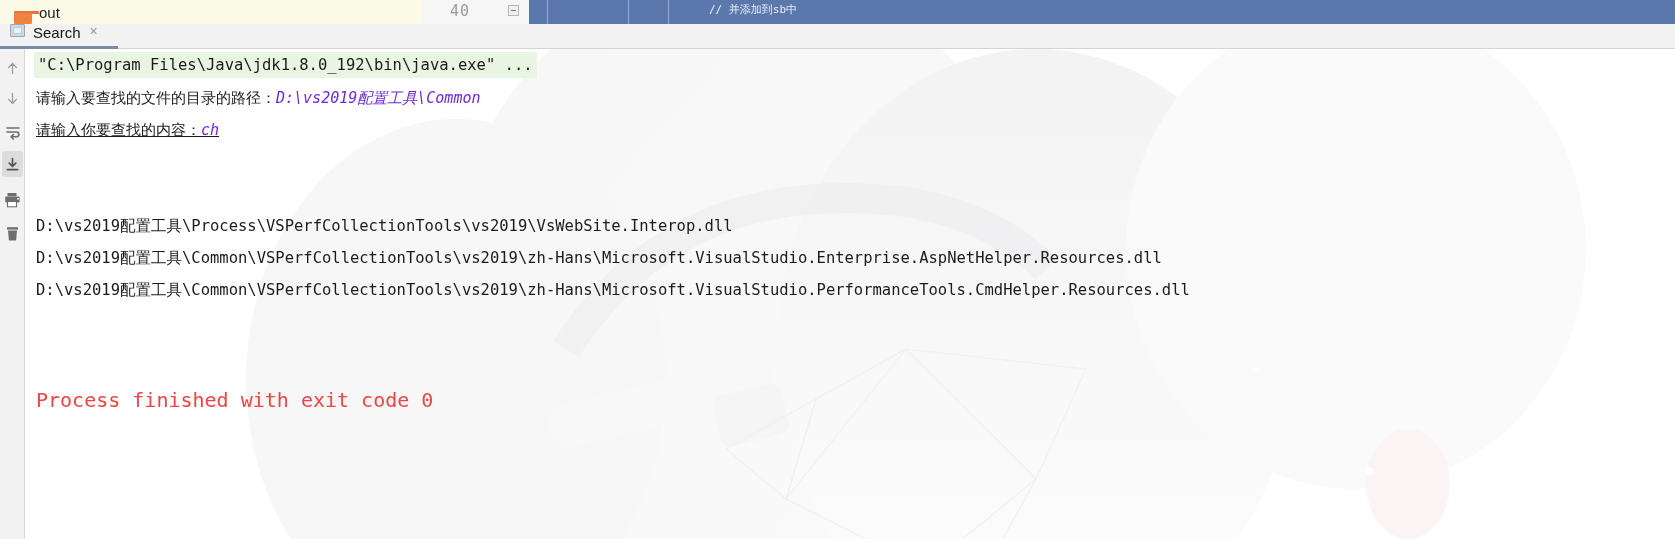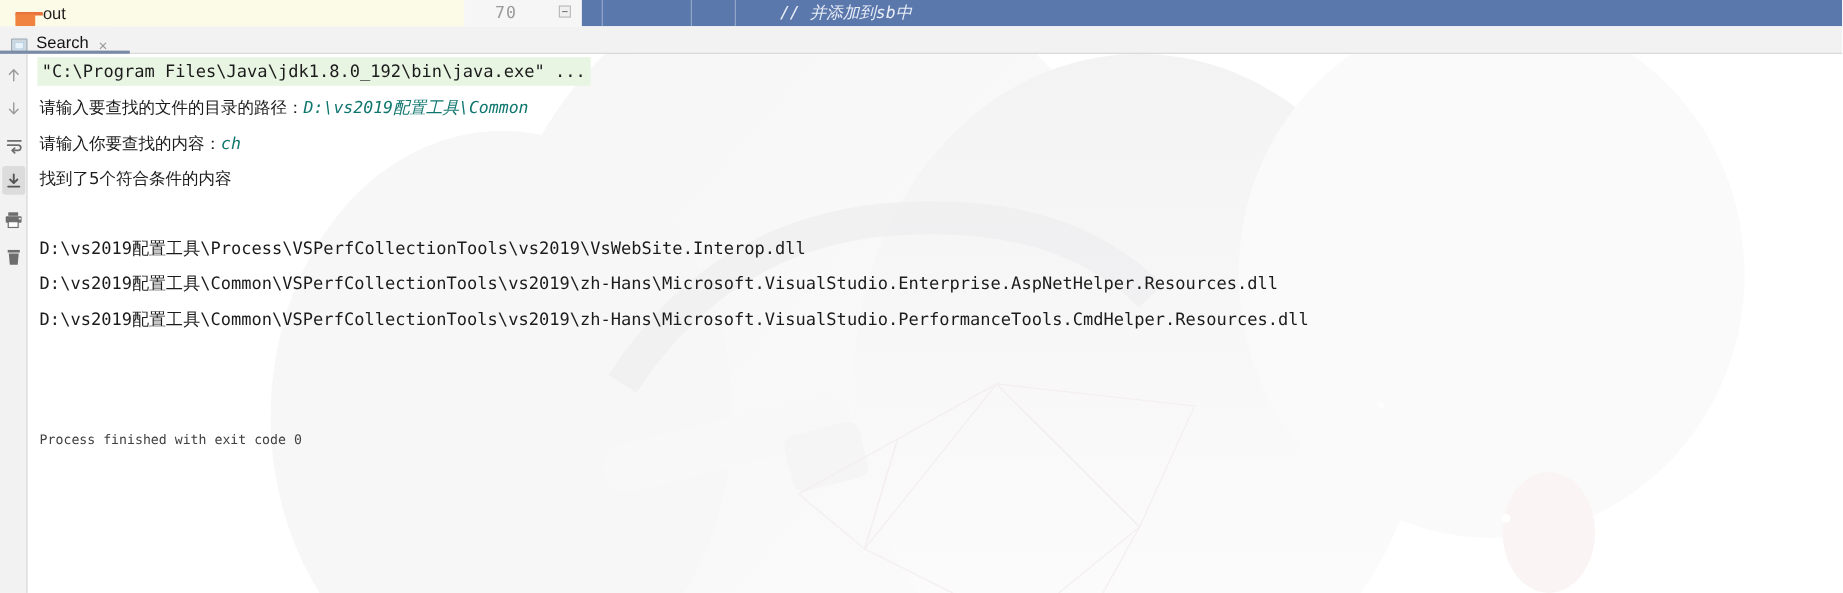--- a/index.html
+++ b/index.html
@@ -100,40 +100,39 @@
   }
   .code-caretline {
     position: absolute;
     top: 0; width: 1px; height: 24px;
     background: #98aacd;
   }
   .code-text {
     position: absolute;
     left: 180px; top: 2px;
     font-family: "DejaVu Sans Mono", monospace;
-    font-size: 15px;
-    font-style: italic;
+    font-size: 11px;
     color: #e9eef7;
     white-space: nowrap;
   }
 
   
   .tabbar {
     position: absolute;
     left: 0; top: 24px;
     width: 1675px; height: 24px;
     background: #f2f2f2;
     border-bottom: 1px solid #d3d3d3;
   }
   .tab {
     position: absolute;
     left: 0; top: 0;
     height: 24px;
     display: flex;
-    align-items: flex-end;
+    align-items: flex-start;
     padding: 0 7px 0 10px;
     background: #f2f2f2;
     cursor: default;
   }
   .tab-icon {
     position: relative;
     width: 15px; height: 13px;
     margin-right: 8px;
     background: #cfd8df;
     border: 1px solid #9aa8b4;
@@ -225,29 +224,29 @@
     background: #e9f5e3;
     padding: 0 4px;
     left: 8px;
   }
   .line.cjk {
     font-family: "DejaVu Sans", sans-serif;
     font-size: 15px;
     color: #1b1b1b;
   }
   .usr {
-    color: #0f766e;
+    color: #6d28d9;
     font-style: italic;
     font-family: "DejaVu Sans Mono", monospace;
     font-size: 15px;
   }
   .line.exit {
-    color: #404040;
-    font-family: "DejaVu Sans Mono", monospace;
-    font-size: 12px;
+    color: #ef4444;
+    font-family: "DejaVu Sans Mono", monospace;
+    font-size: 20px;
   }
 
   
   .console-scroll {
     position: absolute;
     right: 0; top: 0;
     width: 0px; height: 490px;
   }
 </style>
 </head>
@@ -259,21 +258,21 @@
 
     <div class="proj-row">
       <div class="folder-icon">
         <div class="tab"></div>
         <div class="body"></div>
       </div>
       <div class="proj-label">out</div>
     </div>
 
     <div class="gutter-strip">
-      <div class="gutter-num">70</div>
+      <div class="gutter-num">40</div>
       <div class="fold-box"></div>
     </div>
 
     <div class="code-selected">
       <div class="code-caretline" style="left:18px;"></div>
       <div class="code-caretline" style="left:99px;"></div>
       <div class="code-caretline" style="left:139px;"></div>
       <div class="code-text">//  并添加到sb中</div>
     </div>
   </div>
@@ -369,23 +368,22 @@
       <circle cx="1343" cy="422" r="4" fill="#ffffff"></circle>
       <circle cx="1230" cy="320" r="3" fill="#fdfdfe"></circle>
     </svg>
 
     <div class="lines">
 
       <div class="line cmd" style="top:3px;">"C:\Program Files\Java\jdk1.8.0_192\bin\java.exe" ...</div>
 
       <div class="line cjk" style="top:36px;"><span>请输入要查找的文件的目录的路径：</span><span class="usr">D:\vs2019配置工具\Common</span></div>
 
-      <div class="line cjk" style="top:68px;"><span>请输入你要查找的内容：</span><span class="usr">ch</span></div>
-
-      <div class="line cjk" style="top:100px;">找到了5个符合条件的内容</div>
+      <div class="line cjk" style="top:68px;text-decoration:underline;"><span>请输入你要查找的内容：</span><span class="usr">ch</span></div>
+
 
 
       <div class="line" style="top:164px;">D:\vs2019配置工具\Process\VSPerfCollectionTools\vs2019\VsWebSite.Interop.dll</div>
 
       <div class="line" style="top:196px;">D:\vs2019配置工具\Common\VSPerfCollectionTools\vs2019\zh-Hans\Microsoft.VisualStudio.Enterprise.AspNetHelper.Resources.dll</div>
 
       <div class="line" style="top:228px;">D:\vs2019配置工具\Common\VSPerfCollectionTools\vs2019\zh-Hans\Microsoft.VisualStudio.PerformanceTools.CmdHelper.Resources.dll</div>
 
 
       <div class="line exit" style="top:338px;">Process finished with exit code 0</div>

